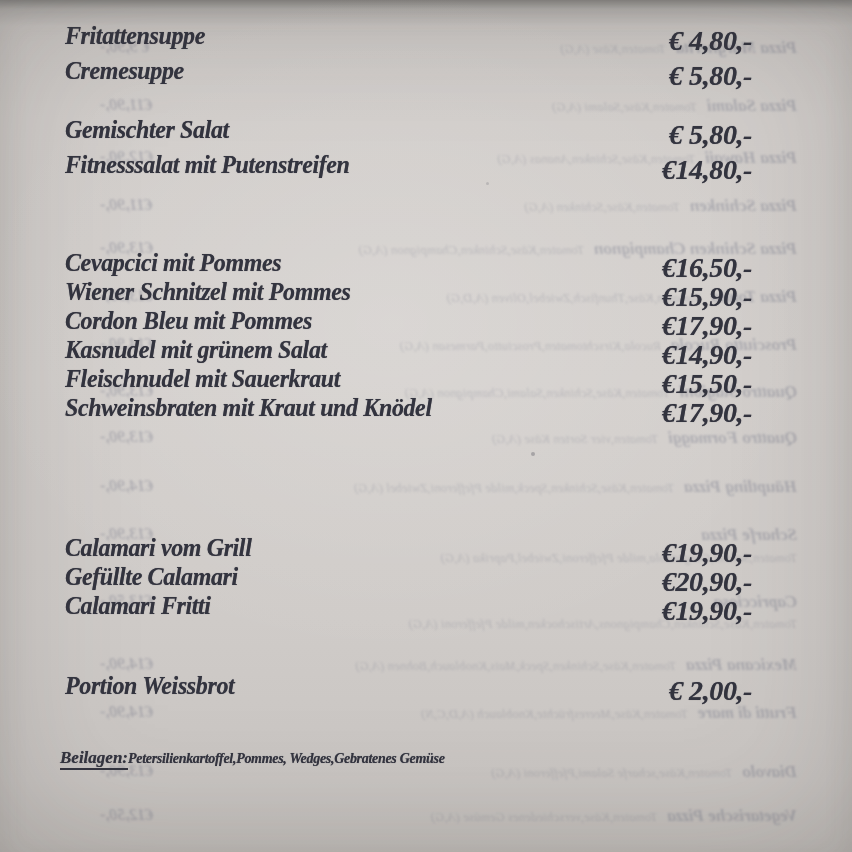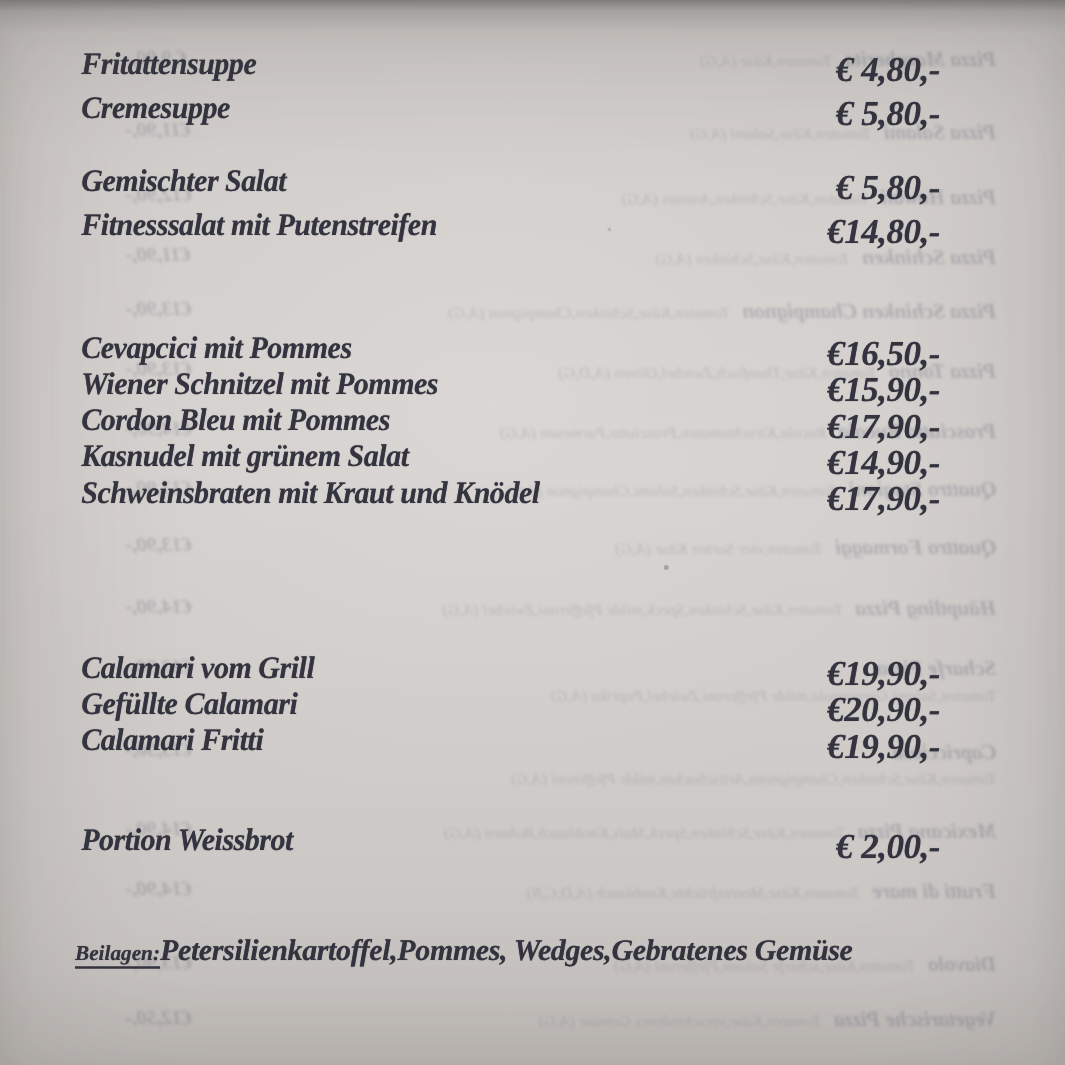--- a/index.html
+++ b/index.html
@@ -34,21 +34,21 @@
   .gline{
     position:absolute;left:55px;right:60px;
     white-space:nowrap;overflow:hidden;
     color:rgba(96,100,122,0.42);
   }
   .gname{font-style:italic;font-weight:bold;font-size:17px;color:rgba(88,92,116,0.55);margin-right:10px;}
   .gdesc{font-style:italic;font-size:12.5px;letter-spacing:0.2px;}
   .gprice{position:absolute;right:40px;top:0;font-style:italic;font-weight:bold;font-size:16px;color:rgba(88,92,116,0.50);}
 
   
-  #menu{position:absolute;inset:0;padding-top:38px;color:#33343f;}
+  #menu{position:absolute;inset:0;padding-top:22px;color:#33343f;}
   .sec{position:relative;}
   .row{position:relative;padding-left:65px;}
   .iname{
     display:inline-block;
     font-style:italic;font-weight:bold;font-size:25px;letter-spacing:-0.4px;
     transform:scaleX(0.96);transform-origin:left center;
     text-shadow:0 0 0.7px rgba(49,50,62,0.75);
     white-space:nowrap;
   }
   .iprice{
@@ -67,21 +67,21 @@
   #beilagen{
     position:absolute;left:60px;top:748px;
     color:#33343f;white-space:nowrap;
     text-shadow:0 0 0.7px rgba(49,50,62,0.75);
   }
   #beilagen .blabel{
     font-style:italic;font-weight:bold;font-size:17px;
     border-bottom:2px solid #33343f;padding-bottom:1px;
   }
   #beilagen .btext{
-    font-style:italic;font-weight:bold;font-size:24px;letter-spacing:-0.3px;
+    font-style:italic;font-weight:bold;font-size:14px;letter-spacing:-0.3px;
   }
 </style>
 </head>
 <body>
 
 <div id="photo">
 
   <div id="ghost">
       <div class="gline" style="top: 38px;"><span class="gname">Pizza Margherita</span><span class="gdesc">Tomaten,Käse (A,G)</span><span class="gprice">€ 9,90,-</span></div>
       <div class="gline" style="top: 96px;"><span class="gname">Pizza Salami</span><span class="gdesc">Tomaten,Käse,Salami (A,G)</span><span class="gprice">€11,90,-</span></div>
@@ -110,20 +110,21 @@
       </div>
       <div class="sec sec2">
         <div class="row"><span class="iname">Gemischter Salat</span><span class="iprice">€ 5,80,-</span></div>
         <div class="row"><span class="iname">Fitnesssalat mit Putenstreifen</span><span class="iprice">€14,80,-</span></div>
       </div>
       <div class="sec sec3">
         <div class="row"><span class="iname">Cevapcici mit Pommes</span><span class="iprice">€16,50,-</span></div>
         <div class="row"><span class="iname">Wiener Schnitzel mit Pommes</span><span class="iprice">€15,90,-</span></div>
         <div class="row"><span class="iname">Cordon Bleu mit Pommes</span><span class="iprice">€17,90,-</span></div>
         <div class="row"><span class="iname">Kasnudel mit grünem Salat</span><span class="iprice">€14,90,-</span></div>
+        <div class="row"><span class="iname">Fleischnudel mit Sauerkraut</span><span class="iprice">€15,50,-</span></div>
         <div class="row"><span class="iname">Schweinsbraten mit Kraut und Knödel</span><span class="iprice">€17,90,-</span></div>
       </div>
       <div class="sec sec4">
         <div class="row"><span class="iname">Calamari vom Grill</span><span class="iprice">€19,90,-</span></div>
         <div class="row"><span class="iname">Gefüllte Calamari</span><span class="iprice">€20,90,-</span></div>
         <div class="row"><span class="iname">Calamari Fritti</span><span class="iprice">€19,90,-</span></div>
       </div>
       <div class="sec sec5">
         <div class="row"><span class="iname">Portion Weissbrot</span><span class="iprice">€ 2,00,-</span></div>
       </div>

